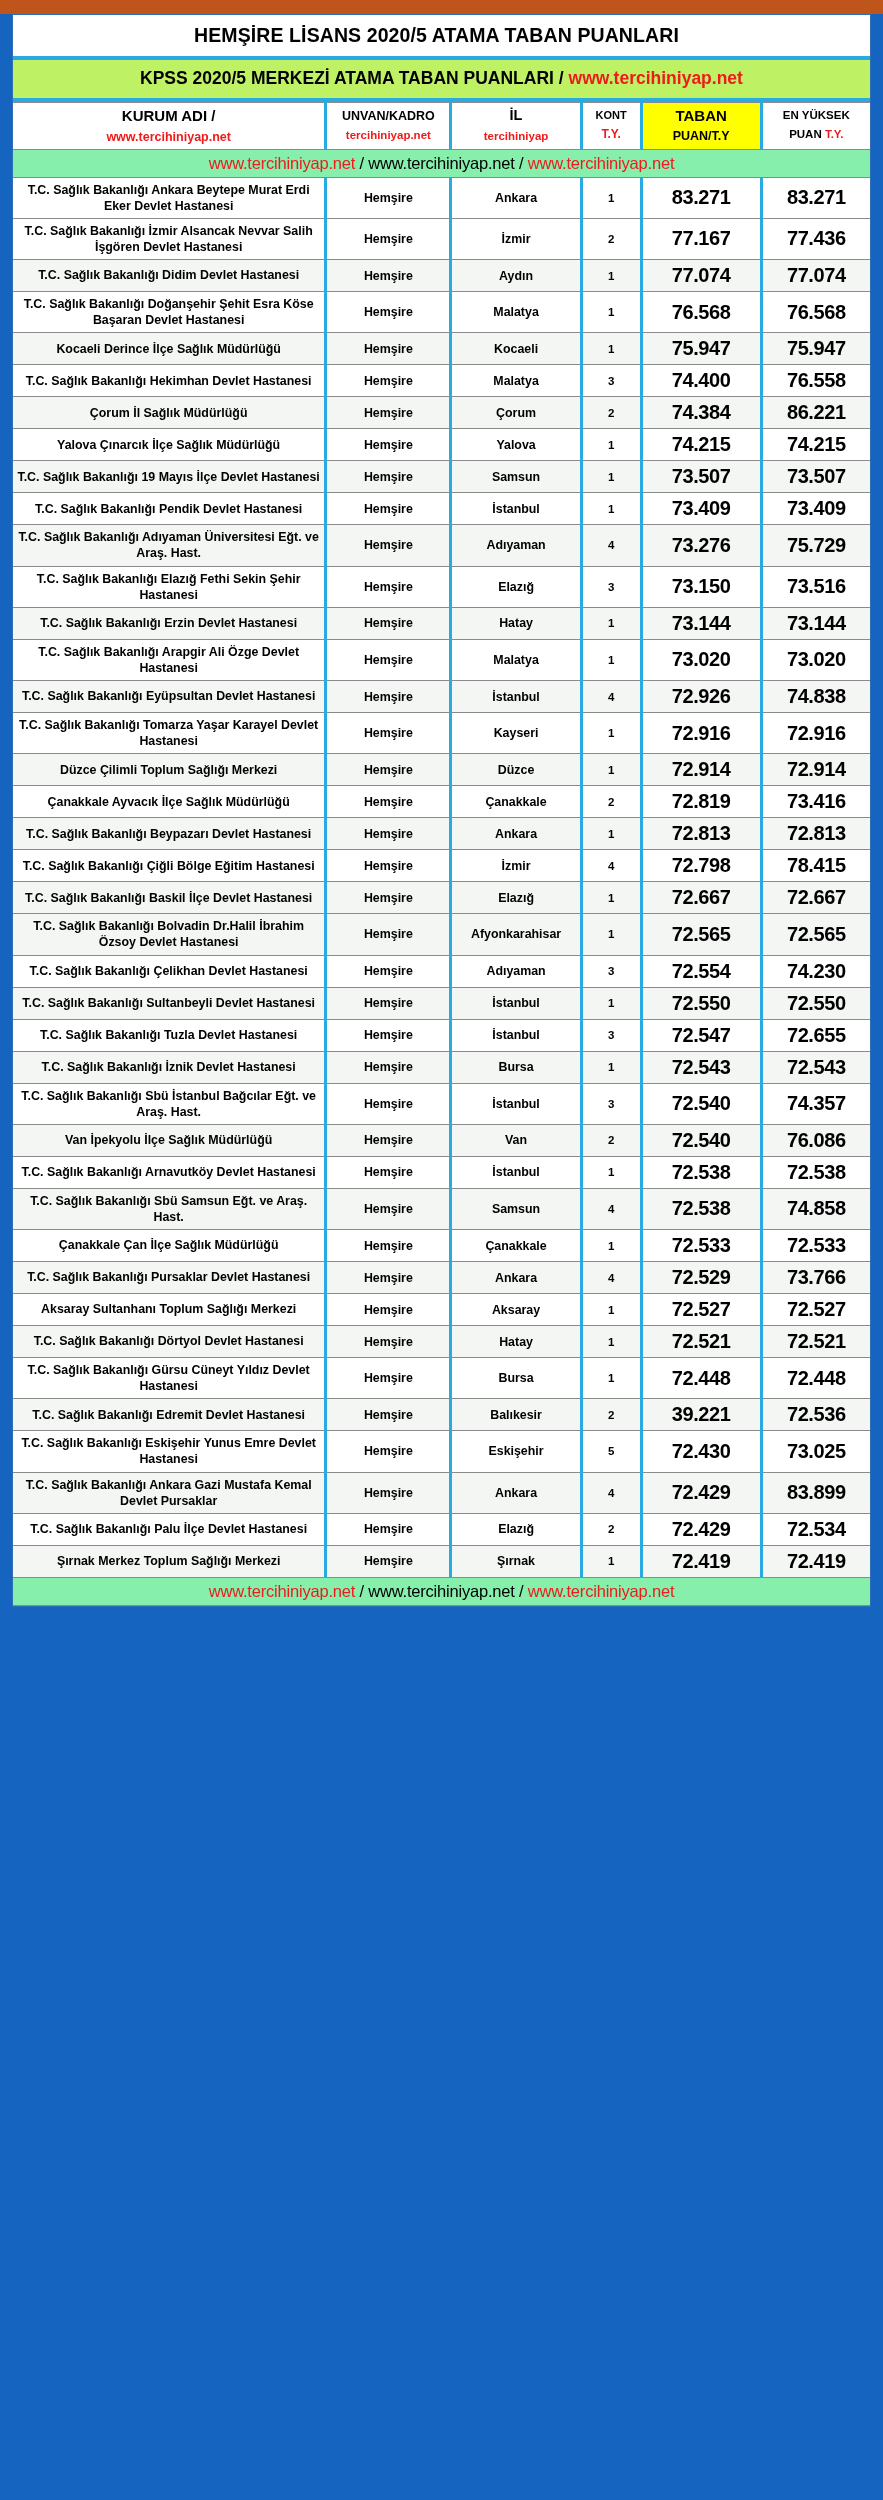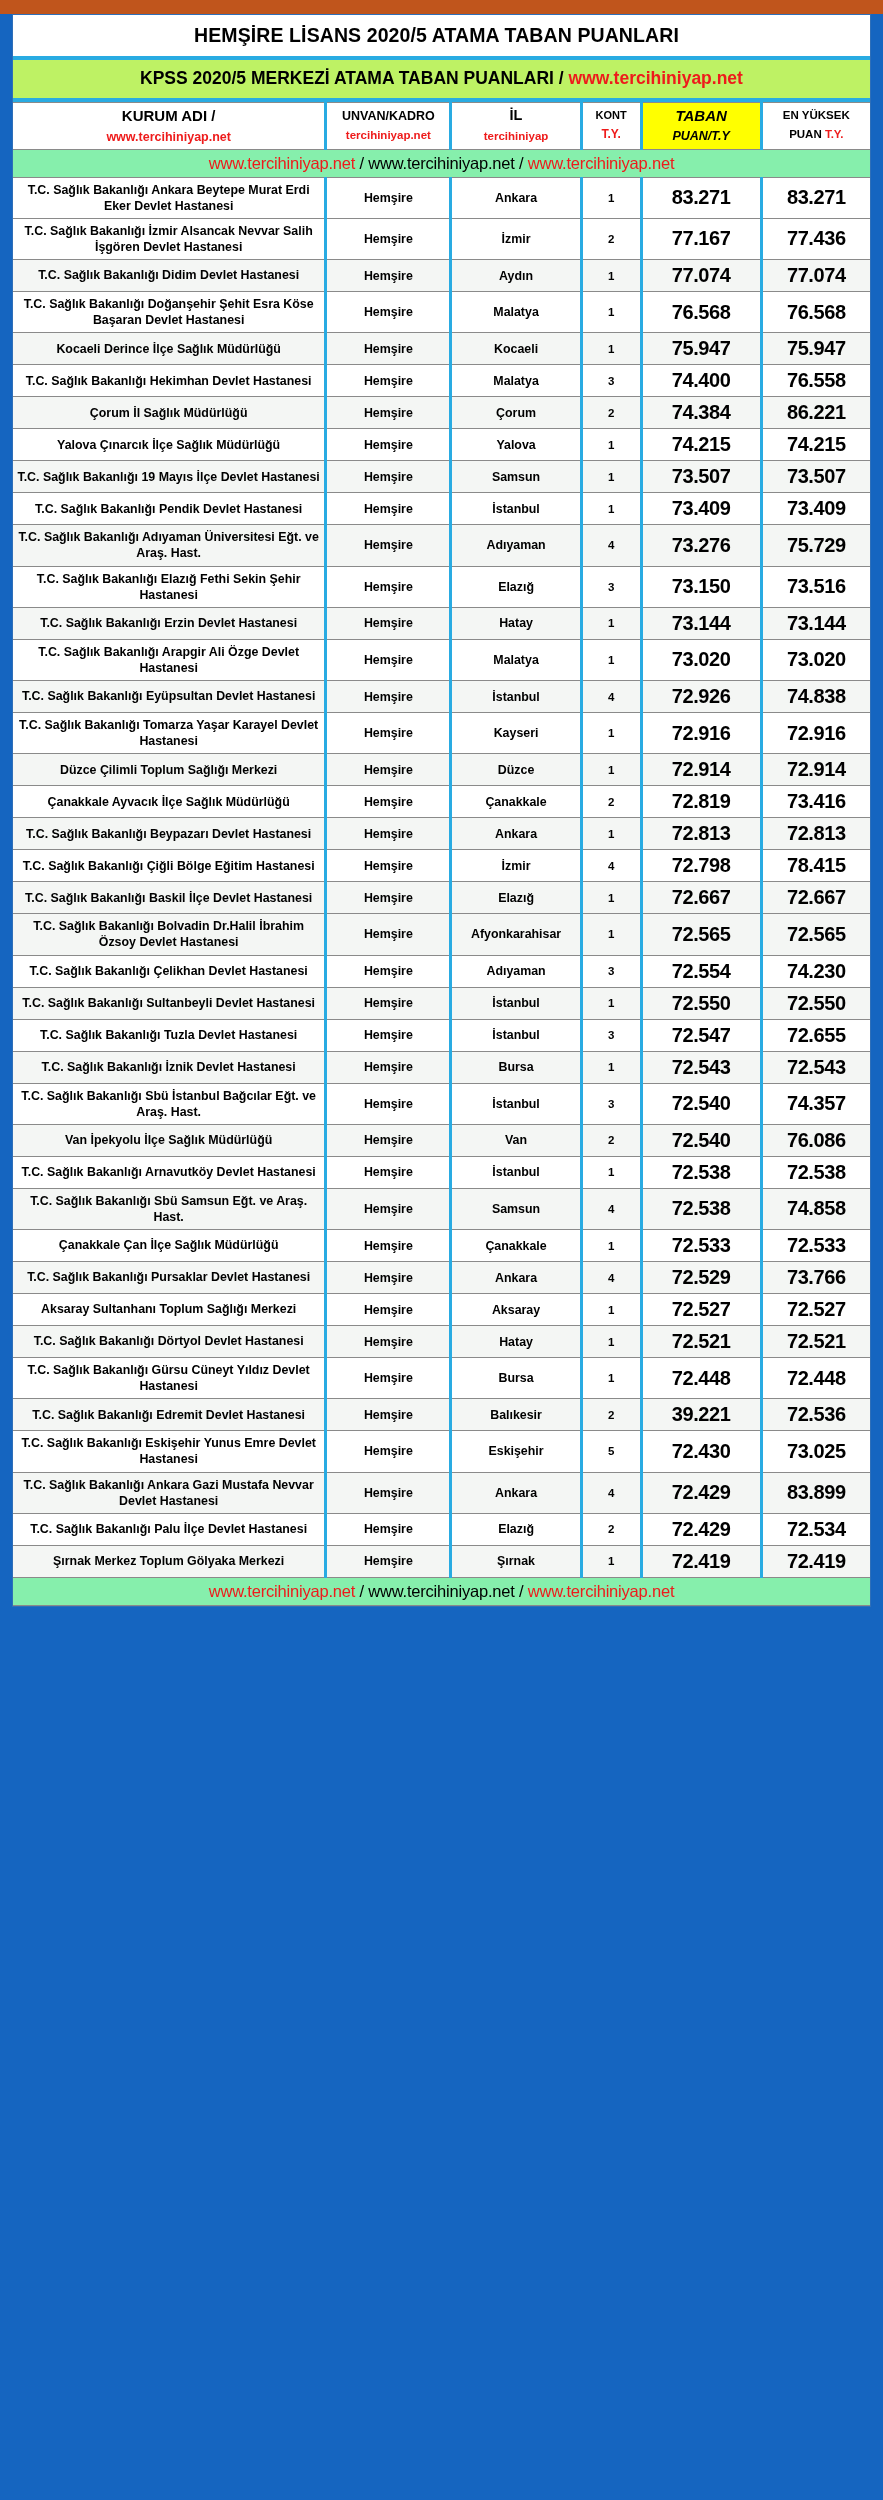--- a/index.html
+++ b/index.html
@@ -87,21 +87,21 @@
     margin-top:20px;
   }
   .h-kurum{font-size:15px;}
   .h-kurum .sub{font-size:12.5px;color:#ee1b1b;display:block;margin-top:5px;}
   .h-unvan{font-size:12.5px;}
   .h-unvan .sub{font-size:11.5px;color:#ee1b1b;display:block;margin-top:5px;}
   .h-il{font-size:14.5px;}
   .h-il .sub{font-size:11.5px;color:#ee1b1b;display:block;margin-top:5px;}
   .h-kont{font-size:11px;}
   .h-kont .sub{font-size:12px;color:#ee1b1b;display:block;margin-top:5px;}
-  .h-taban{font-size:15px;background:#ffff00 !important;font-style:italic;}
+  .h-taban{font-size:15px;background:#ffff00 !important;}
   .h-taban .sub{font-size:12.5px;color:#000;display:block;margin-top:4px;}
   .h-enyuksek{font-size:11.5px;}
   .h-enyuksek .sub{font-size:11.5px;display:block;margin-top:5px;}
   .h-enyuksek .sub .red{color:#ee1b1b;}
 
   
   td.banner{
     background:#86efac;
     font-size:16.5px;
     font-weight:normal;
@@ -476,37 +476,37 @@
           </tr>
           <tr class="norm">
             <td class="kurum">T.C. Sağlık Bakanlığı Eskişehir Yunus Emre Devlet Hastanesi</td>
             <td class="unvan">Hemşire</td>
             <td class="il">Eskişehir</td>
             <td class="kont">5</td>
             <td class="puan">72.430</td>
             <td class="puan">73.025</td>
           </tr>
           <tr class="alt">
-            <td class="kurum">T.C. Sağlık Bakanlığı Ankara Gazi Mustafa Nevvar Devlet Hastanesi</td>
+            <td class="kurum">T.C. Sağlık Bakanlığı Ankara Gazi Mustafa Kemal Devlet Pursaklar</td>
             <td class="unvan">Hemşire</td>
             <td class="il">Ankara</td>
             <td class="kont">4</td>
             <td class="puan">72.429</td>
             <td class="puan">83.899</td>
           </tr>
           <tr class="norm">
             <td class="kurum">T.C. Sağlık Bakanlığı Palu İlçe Devlet Hastanesi</td>
             <td class="unvan">Hemşire</td>
             <td class="il">Elazığ</td>
             <td class="kont">2</td>
             <td class="puan">72.429</td>
             <td class="puan">72.534</td>
           </tr>
           <tr class="alt">
-            <td class="kurum">Şırnak Merkez Toplum Gölyaka Merkezi</td>
+            <td class="kurum">Şırnak Merkez Toplum Sağlığı Merkezi</td>
             <td class="unvan">Hemşire</td>
             <td class="il">Şırnak</td>
             <td class="kont">1</td>
             <td class="puan">72.419</td>
             <td class="puan">72.419</td>
           </tr>
         </tbody>
       <tfoot>
         <tr>
           <td class="banner" colspan="6">

